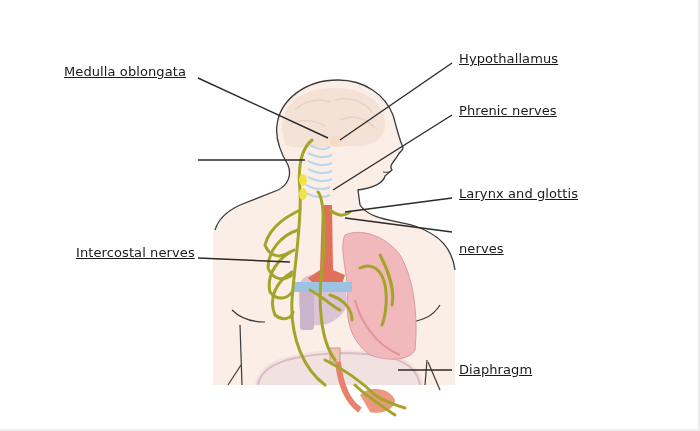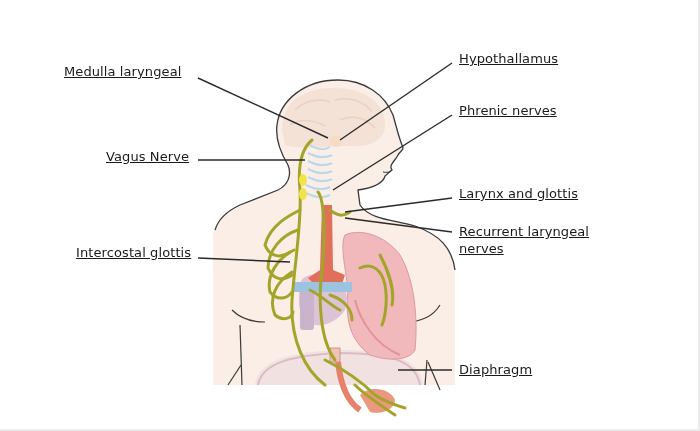--- a/index.html
+++ b/index.html
@@ -92,22 +92,20 @@
       <line x1="198" y1="160" x2="305" y2="160"></line>
       <line x1="198" y1="258" x2="290" y2="262"></line>
       <line x1="452" y1="63" x2="340" y2="140"></line>
       <line x1="452" y1="115" x2="333" y2="190"></line>
       <line x1="452" y1="198" x2="345" y2="212"></line>
       <line x1="452" y1="232" x2="345" y2="218"></line>
       <line x1="452" y1="370" x2="398" y2="370"></line>
     </g>
   </svg>
 
-  <div class="label" style="left:64px; top:64px;">Medulla laryngeal</div>
-  <div class="label" style="left:106px; top:149px;">Vagus Nerve</div>
-  <div class="label" style="left:76px; top:245px;">Intercostal glottis</div>
+  <div class="label" style="left:64px; top:64px;">Medulla oblongata</div>
+  <div class="label" style="left:76px; top:245px;">Intercostal nerves</div>
   <div class="label" style="left:459px; top:51px;">Hypothallamus</div>
   <div class="label" style="left:459px; top:103px;">Phrenic nerves</div>
   <div class="label" style="left:459px; top:186px;">Larynx and glottis</div>
-  <div class="label" style="left:459px; top:224px;">Recurrent laryngeal</div>
   <div class="label" style="left:459px; top:241px;text-align:center;">nerves</div>
   <div class="label" style="left:459px; top:362px;text-align:right;">Diaphragm</div>
 </div>
 
 </body></html>

